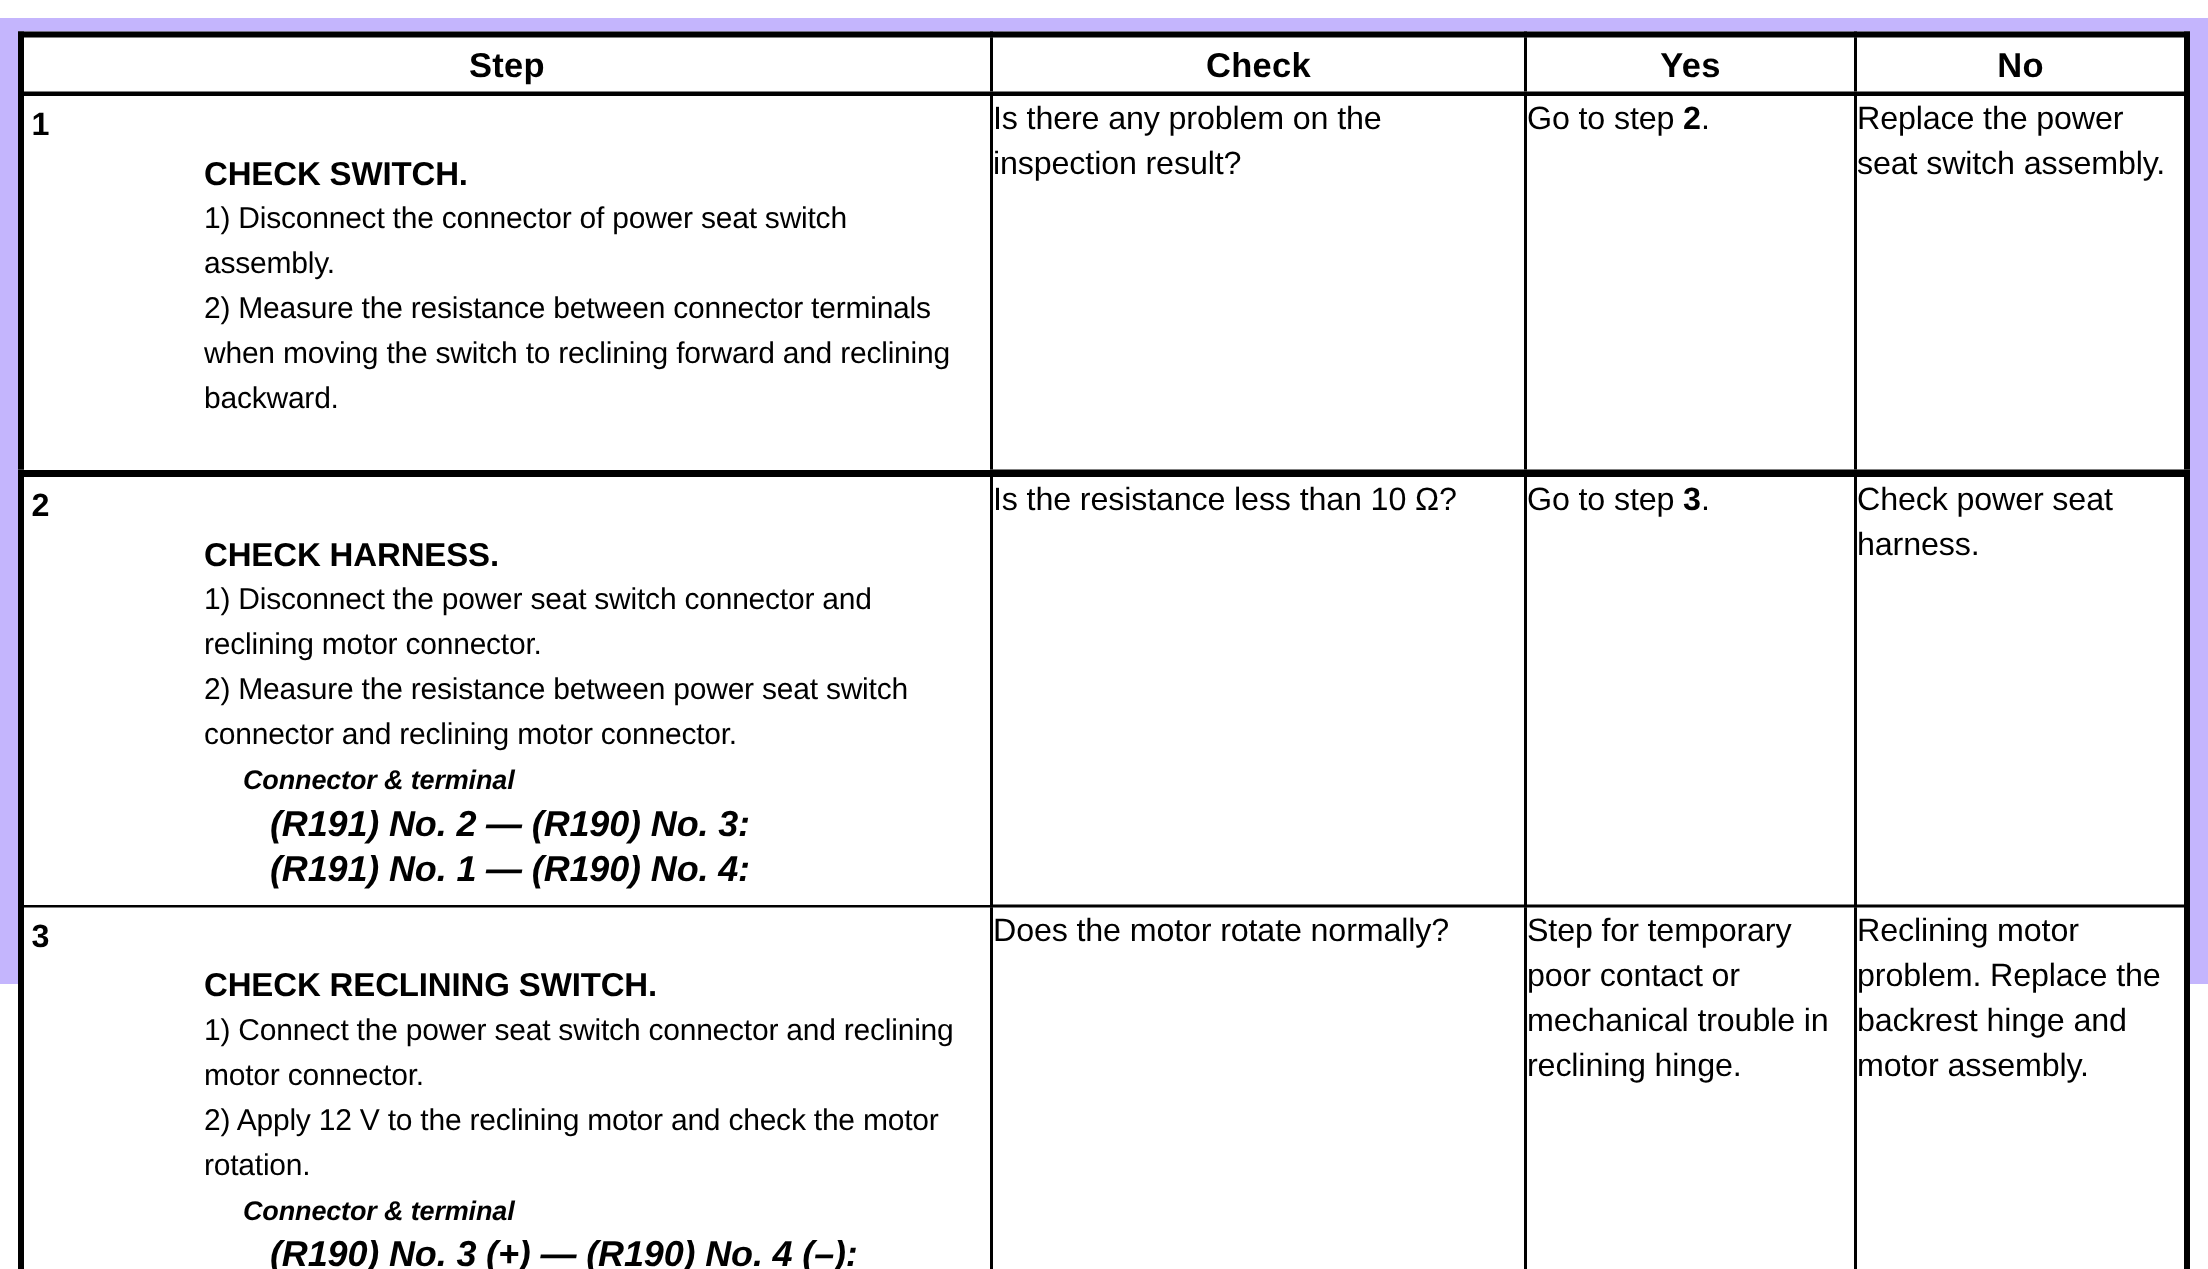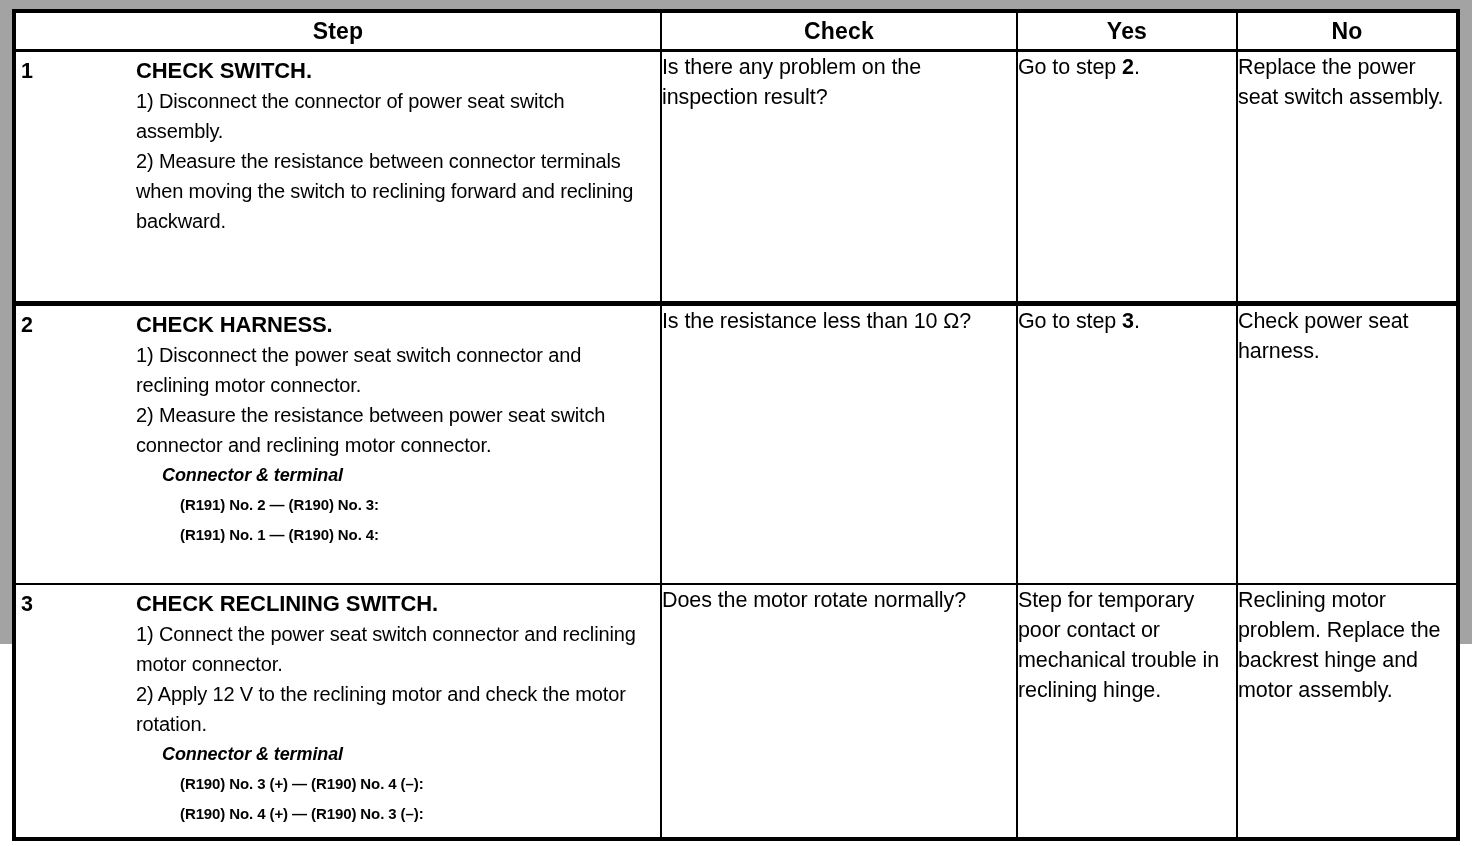--- a/index.html
+++ b/index.html
@@ -11,24 +11,24 @@
     width: 1472px;
     height: 846px;
     font-family: "Liberation Sans", sans-serif;
     color: #000000;
     overflow: hidden;
   }
 
   .sheet {
     position: absolute;
     left: 0;
-    top: 0;
+    top: 12px;
     width: 1472px;
     height: 644px;
-    background: #a3a3a3;
+    background: #c4b5fd;
   }
 
   
   .dtc-table {
     position: absolute;
     left: 12px;
     top: 9px;
     width: 1444px;
     height: 822px;
     border-collapse: collapse;
@@ -87,39 +87,41 @@
   .step-body {
     flex: 1 1 auto;
     padding-right: 6px;
     min-width: 0;
   }
   .step-title {
     font-weight: bold;
     font-size: 22px;
     line-height: 30px;
     letter-spacing: -0.1px;
+    margin-top: 33px;
   }
   .step-line {
     font-size: 20px;
     line-height: 30px;
     text-indent: 0;
     letter-spacing: -0.15px;
   }
 
   .conn-head {
     font-weight: bold;
     font-style: italic;
     font-size: 18px;
     line-height: 30px;
     padding-left: 26px;
     letter-spacing: -0.1px;
   }
   .conn-line {
     font-weight: bold;
-    font-size: 15px;
+    font-style: italic;
+    font-size: 24px;
     line-height: 30px;
     padding-left: 44px;
     letter-spacing: -0.1px;
   }
 
   
   .text-cell {
     padding: 4px 6px 8px 7px;
     font-size: 21.5px;
     line-height: 30px;

